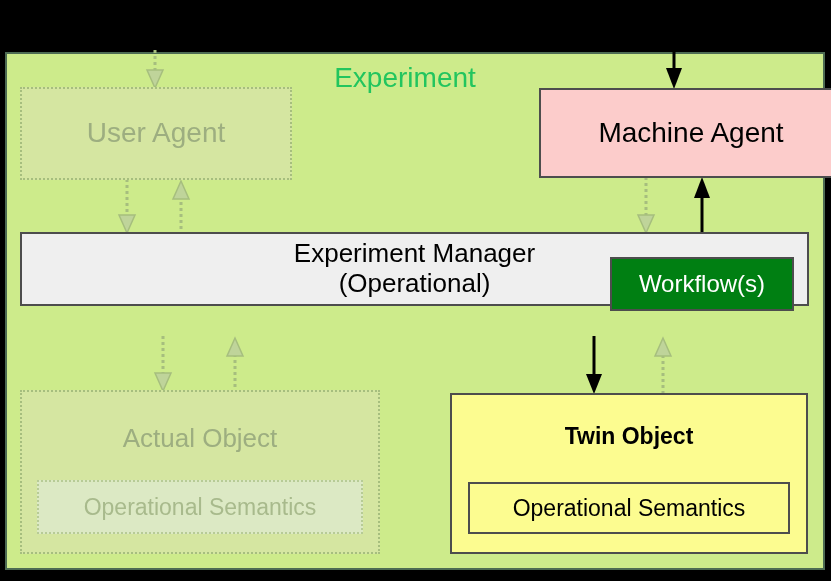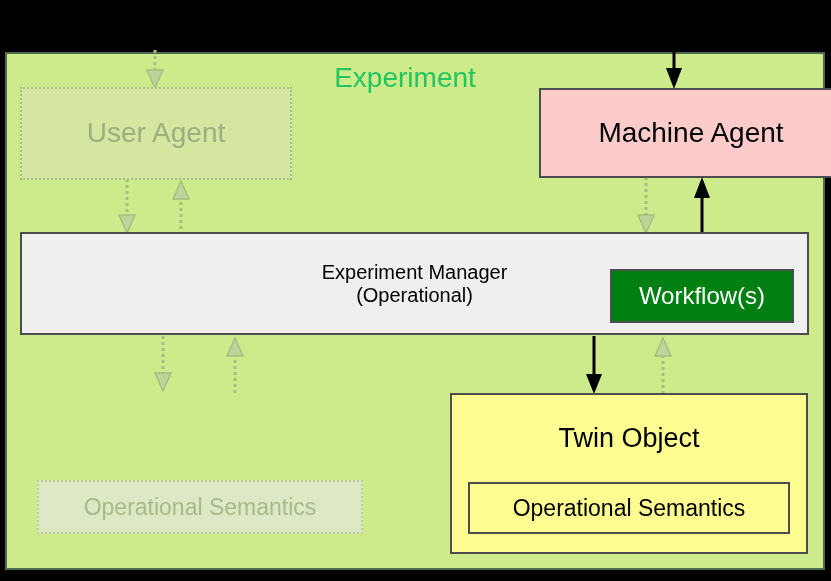--- a/index.html
+++ b/index.html
@@ -82,61 +82,61 @@
   }
 
   #machine-agent {
     left: 539px; top: 88px;  width: 304px; height: 90px;
     background: #FCCCCB;
     font-size: 28px;
     justify-content: center;
   }
 
   #experiment-manager {
-    left: 20px;  top: 232px; width: 789px; height: 103px;
+    left: 20px;  top: 232px; width: 789px; height: 74px;
     background: #EFEFEF;
-    font-size: 20px;
+    font-size: 26px;
     flex-direction: column;
   }
   #experiment-manager .em-text {
     pointer-events: none;
   }
 
   #workflows {
     position: absolute;
     left: 610px; top: 257px; width: 184px; height: 54px;
     background: #007F12;
     border: 2px solid #4D4D4D;
     box-sizing: border-box;
     display: flex;
     align-items: center;
     justify-content: center;
     color: #FFFFFF;
     font-size: 24px;
-    margin-top: 12px;
   }
 
   #actual-object {
     left: 20px;  top: 390px; width: 360px; height: 164px;
     font-size: 26px;
     align-items: flex-start;
     padding-top: 32px;
   }
 
   #actual-opsem {
     left: 37px;  top: 480px; width: 326px; height: 54px;
     font-size: 23px;
   }
 
   #twin-object {
     left: 450px; top: 393px; width: 358px; height: 161px;
     background: #FCFC90;
-    font-size: 27px;
+    font-size: 23px;
     align-items: flex-start;
     padding-top: 28px;
+    font-weight: bold;
   }
 
   #twin-opsem {
     left: 468px; top: 482px; width: 322px; height: 52px;
     background: #FCFC90;
     font-size: 23px;
   }
 
   
   .conn {
@@ -233,20 +233,23 @@
 
   <div id="experiment-manager" class="node solid">
     <span class="em-text">Experiment Manager</span>
     <span class="em-text">(Operational)</span>
   </div>
 
   <div id="workflows">
     <span>Workflow(s)</span>
   </div>
 
+  <div id="actual-object" class="node ghost">
+    <span>Actual Object</span>
+  </div>
 
   <div id="actual-opsem" class="node ghost-inner">
     <span>Operational Semantics</span>
   </div>
 
   <div id="twin-object" class="node solid">
     <span>Twin Object</span>
   </div>
 
   <div id="twin-opsem" class="node solid">

